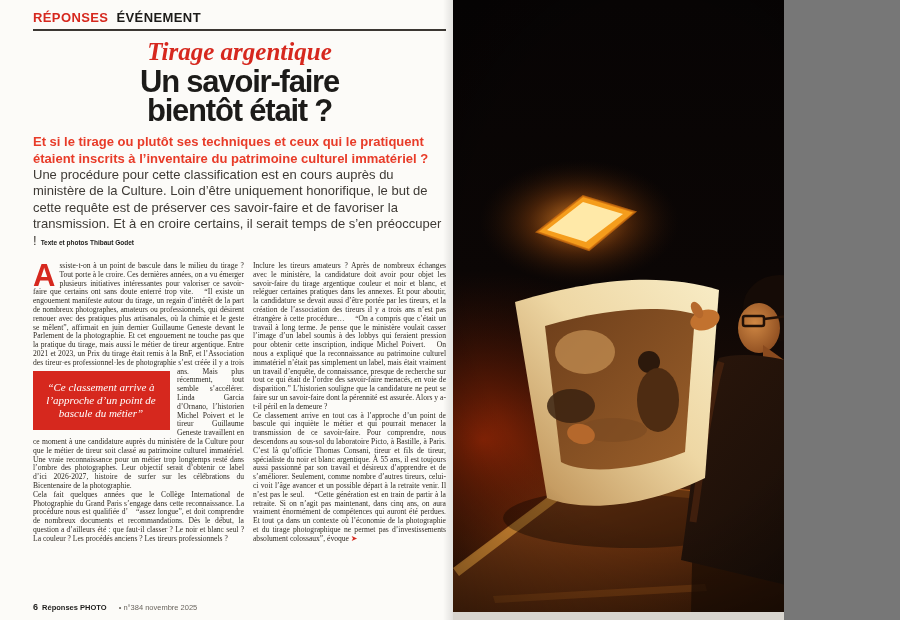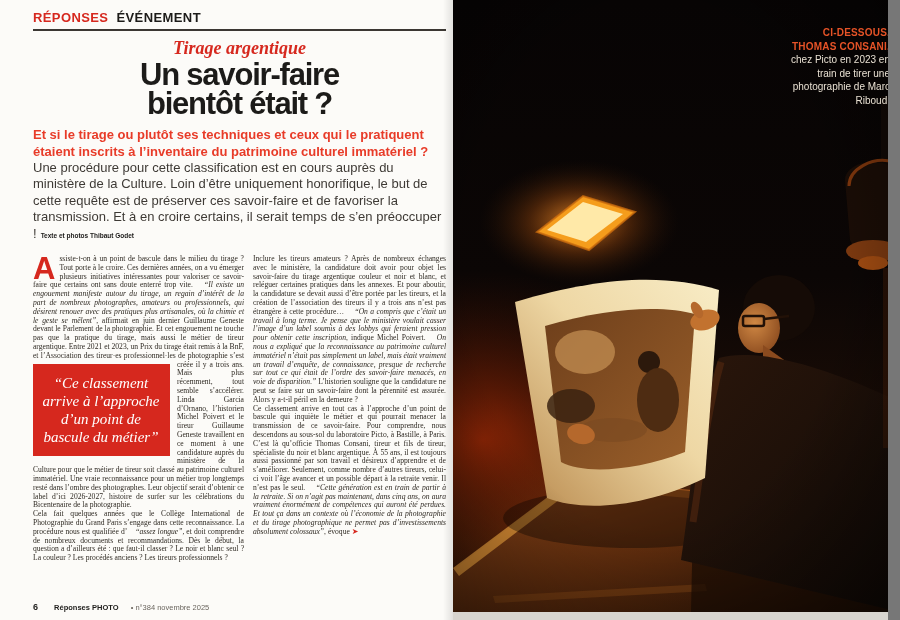--- a/index.html
+++ b/index.html
@@ -2,54 +2,54 @@
 <html lang="fr" style="--accent_red: #d6281e; --headline_ink: #1c1b19; --standfirst_ink: #3e3a35; --body_ink: #2e2922; --paper: #fcfbf8; --pullquote_text: #ffffff; --caption_red: #e65327; --caption_ivory: #e8e0d2; --footer_ink: #4a463f; --photo_lamp: #ffd26e; --photo_glow: #b24a10; --photo_print_paper: #f0dcaa; --photo_shadow: #0b0605;"><head>
 <meta charset="utf-8">
 <style>
   :root{
     --accent_red:#d6281e; --headline_ink:#1c1b19; --standfirst_ink:#3e3a35;
     --body_ink:#2e2922; --paper:#fcfbf8; --pullquote_text:#ffffff;
     --caption_red:#e65327; --caption_ivory:#e8e0d2; --footer_ink:#4a463f;
   }
   *{margin:0;padding:0;box-sizing:border-box;}
   html,body{background:#777;}
-  .spread{position:relative;width:888px;height:620px;background:var(--paper);overflow:hidden;
+  .spread{position:relative;width:784px;height:620px;background:var(--paper);overflow:hidden;
           font-family:"Liberation Sans",sans-serif;}
   
   .page-left{position:absolute;left:0;top:0;width:453px;height:620px;background:var(--paper);
              padding:10px 7px 0 33px;}
   .page-left::after{content:"";position:absolute;right:0;top:0;width:10px;height:100%;
              background:linear-gradient(to right,rgba(0,0,0,0),rgba(0,0,0,.10));}
   .kicker{font-weight:bold;font-size:13px;letter-spacing:.4px;}
   .kicker-brand{color:var(--accent_red);}
   .kicker-section{color:var(--headline_ink);margin-left:4px;}
   .kicker-rule{height:2px;background:#3b3733;margin-top:4px;}
   .rubric{margin-top:7px;text-align:center;font-family:"Liberation Serif",serif;
-          font-style:italic;font-weight:bold;font-size:18px;color:var(--accent_red);}
+          font-style:italic;font-weight:bold;font-size:25px;color:var(--accent_red);}
   .headline{margin-top:1px;text-align:center;font-size:31px;line-height:.94;font-weight:bold;
             letter-spacing:-1.2px;color:var(--headline_ink);}
   .standfirst{margin-top:9px;font-size:13px;line-height:16.4px;color:var(--standfirst_ink);}
   .standfirst .lead{color:#e83b28;font-weight:bold;text-align:center;}
   .byline{font-size:6.5px;font-weight:bold;color:var(--headline_ink);margin-left:4px;}
   .body-cols{margin-top:11px;display:flex;gap:9px;height:352px;overflow:hidden;
              font-family:"Liberation Serif",serif;font-size:7.6px;line-height:8.8px;
              color:var(--body_ink);text-align:justify;}
   .col1{width:211px;flex:none;}
   .col2{flex:1;}
   .para{margin:0;}
-  .it{font-style:italic;margin-left:8px;}
+  .it{margin-left:8px;}
   .dropcap{float:left;font-family:"Liberation Sans",sans-serif;font-weight:bold;
            font-size:31px;line-height:25px;color:var(--accent_red);padding:1px 4px 0 0;}
   .pullquote{display:block;float:left;width:138px;margin:3px 7px 3px -1px;
              background:var(--accent_red);color:var(--pullquote_text);text-align:center;
-             font-style:italic;font-size:15px;line-height:1.2;padding:10px 5px;}
+             font-style:italic;font-size:11px;line-height:1.2;padding:10px 5px;}
   .arrow{color:var(--accent_red);font-size:8px;}
   .page-footer{position:absolute;left:33px;bottom:8px;font-size:7.5px;color:var(--footer_ink);}
   .pgnum{font-weight:bold;font-size:9px;color:#1d1c1a;}
-  .mag{font-weight:bold;color:#1d1c1a;margin-left:14px;}
+  .mag{font-weight:bold;color:#1d1c1a;margin-left:2px;}
   .issue{margin-left:10px;color:#6a655e;}
   
   .page-right{position:absolute;left:453px;top:0;width:447px;height:612px;background:#0a0605;}
   .page-right svg{position:absolute;left:0;top:0;}
   .photo-strip{position:absolute;left:453px;top:612px;width:447px;height:8px;background:#d8d5cf;}
   .photo-caption{position:absolute;top:26px;right:10px;width:106px;text-align:right;
                  font-size:10px;line-height:1.35;color:var(--caption_ivory);}
   .cap-red{font-weight:bold;color:var(--caption_red);letter-spacing:.2px;}
 </style>
 </head>

